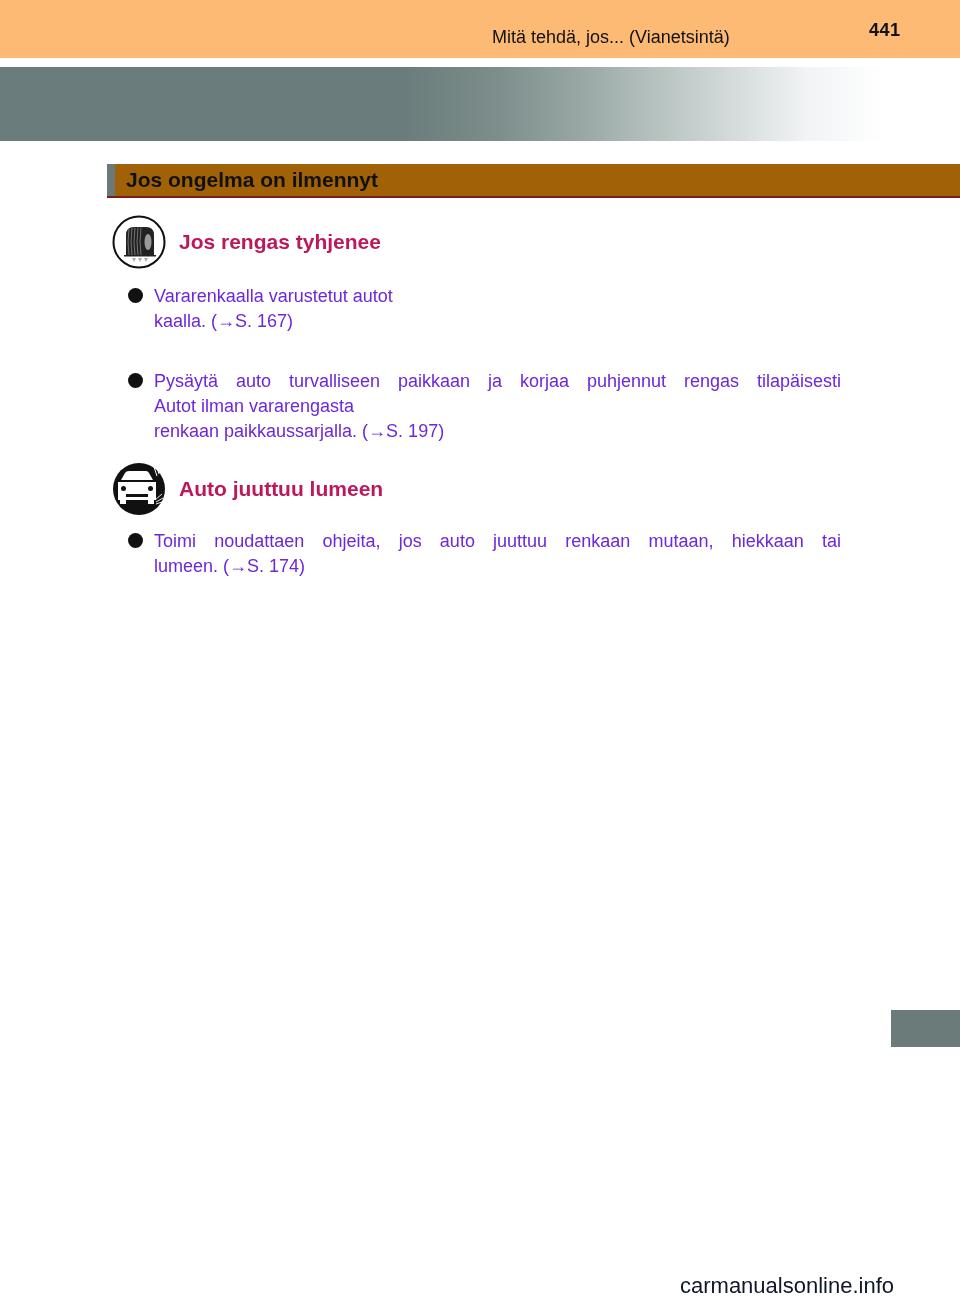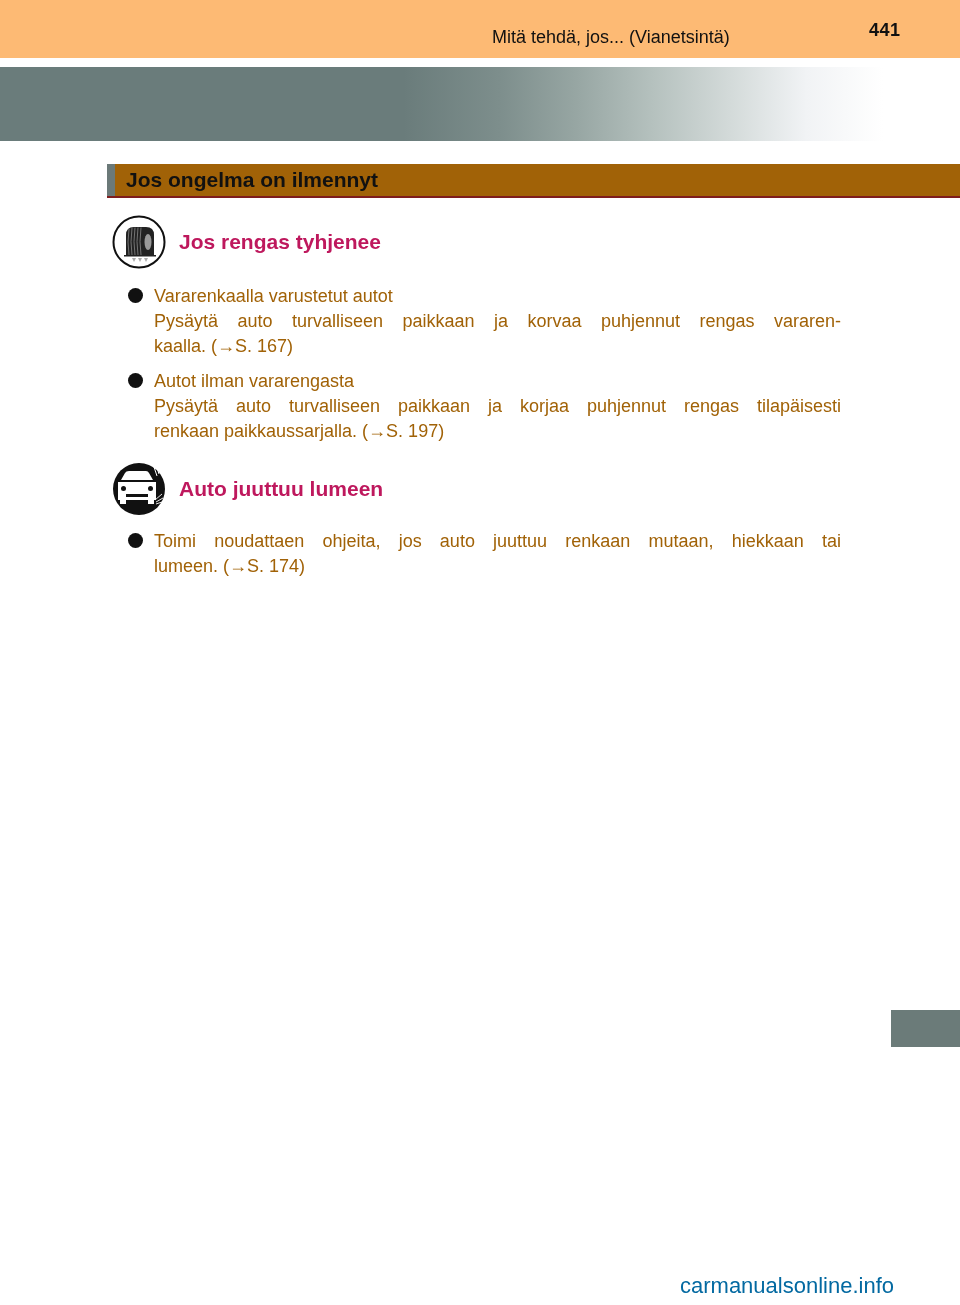--- a/index.html
+++ b/index.html
@@ -50,32 +50,32 @@
       font-size: 21px; font-weight: bold; color: #be185d; white-space: nowrap;
     }
     .bullet-item {
       position: absolute; left: 128px; width: 713px;
     }
     .bullet-item .dot {
       position: absolute; left: 0; top: 4px; width: 15px; height: 15px;
       border-radius: 50%; background: #111;
     }
     .bullet-item .line {
-      margin-left: 26px; font-size: 18px; line-height: 25px; color: #a16207;
+      margin-left: 26px; font-size: 18px; line-height: 25px; color: #6d28d9;
       text-align: justify;
     }
     .bullet-item .line.last { text-align: left; }
     .bullet-item .justify-full { text-align: justify; text-align-last: justify; }
     .side-tab {
       position: absolute; left: 891px; top: 1010px; width: 69px; height: 37px;
       background: #6b7b79;
     }
     .watermark {
       position: absolute; left: 680px; top: 1273px;
-      font-size: 22px; color: #0369a1; white-space: nowrap;
+      font-size: 22px; color: #0f172a; white-space: nowrap;
     }
   </style>
 </head>
 <body>
 
 <div class="top-bar">
   <span class="chapter">Mitä tehdä, jos... (Vianetsintä)</span>
   <span class="page-num">441</span>
 </div>
 
@@ -94,28 +94,27 @@
     <ellipse cx="36" cy="27" rx="3.5" ry="8" fill="#999"></ellipse>
     <rect x="12" y="40" width="32" height="1.5" fill="#222"></rect>
     <path d="M20 43 L22 47 L24 43 Z M26 43 L28 47 L30 43 Z M32 43 L34 47 L36 43 Z" fill="#aaa"></path>
   </svg>
   <span class="label">Jos rengas tyhjenee</span>
 </div>
 
 <div class="bullet-item" style="top: 284px;">
   <div class="dot"></div>
   <div class="line last">Vararenkaalla varustetut autot</div>
-  <div class="line justify-full">Pysäytä auto turvalliseen paikkaan ja korvaa puhjennut rengas vararen-</div>
   <div class="line last">kaalla. (→S. 167)</div>
 </div>
 
 <div class="bullet-item" style="top: 369px;">
   <div class="dot"></div>
+  <div class="line justify-full">Pysäytä auto turvalliseen paikkaan ja korjaa puhjennut rengas tilapäisesti</div>
   <div class="line last">Autot ilman vararengasta</div>
-  <div class="line justify-full">Pysäytä auto turvalliseen paikkaan ja korjaa puhjennut rengas tilapäisesti</div>
   <div class="line last">renkaan paikkaussarjalla. (→S. 197)</div>
 </div>
 
 <div class="sub-heading" style="top: 462px;">
   <svg class="icon" viewBox="0 0 54 54">
     <circle cx="27" cy="27" r="26" fill="#111"></circle>
     <path d="M9 18 L13 11 Q14 9 17 9 L34 9 Q36 9 37 11 L41 18 Z" fill="#fff"></path>
     <path d="M6 20 L44 20 L44 38 L6 38 Z" fill="#fff"></path>
     <rect x="9" y="24" width="5" height="5" rx="2.5" fill="#111"></rect>
     <rect x="36" y="24" width="5" height="5" rx="2.5" fill="#111"></rect>

